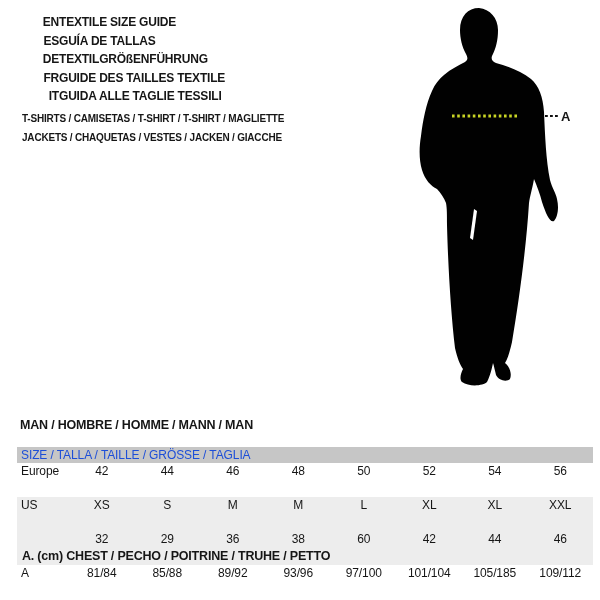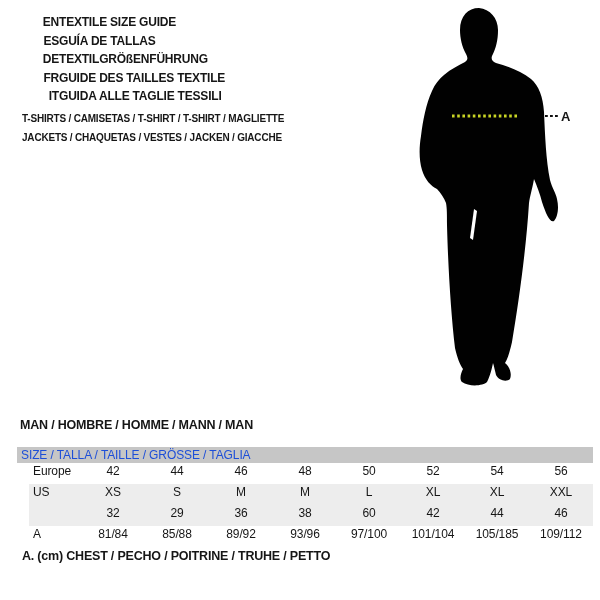--- a/index.html
+++ b/index.html
@@ -14,21 +14,21 @@
   
   .category{position:absolute;left:22px;top:109px;font-size:10px;font-weight:bold;line-height:19px;letter-spacing:-0.2px;}
   
   .figure-wrap{position:absolute;left:395px;top:0;width:205px;height:410px;}
   .measure-label{position:absolute;left:561px;top:109px;font-size:13px;font-weight:bold;letter-spacing:0;}
   
   .section-title{position:absolute;left:20px;top:418px;font-size:12.5px;font-weight:bold;letter-spacing:-0.2px;}
   
   .size-table{position:absolute;left:17px;top:447px;width:576px;font-size:12px;letter-spacing:-0.1px;}
   .st-header{height:16px;line-height:16px;padding-left:4px;color:#1d4ed8;}
-  .st-row{display:grid;grid-template-columns:52px repeat(8,1fr);height:21px;line-height:17px;margin-left:12px;}
+  .st-row{display:grid;grid-template-columns:52px repeat(8,1fr);height:34px;line-height:17px;}
   .st-label{padding-left:4px;text-align:left;}
   .st-cell{text-align:center;}
   
   .footnote{position:absolute;left:22px;top:549px;font-size:12.5px;font-weight:bold;letter-spacing:-0.2px;}
 </style>
 </head>
 <body>
 
 <div id="stage">
 

